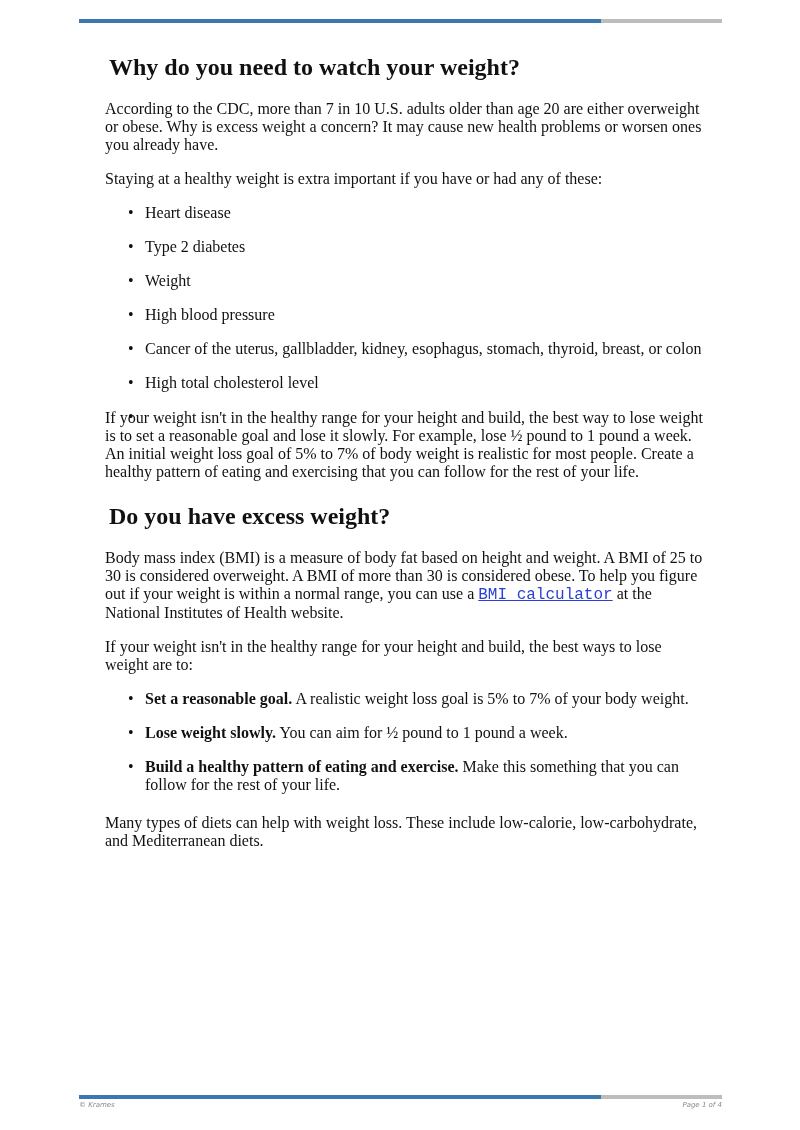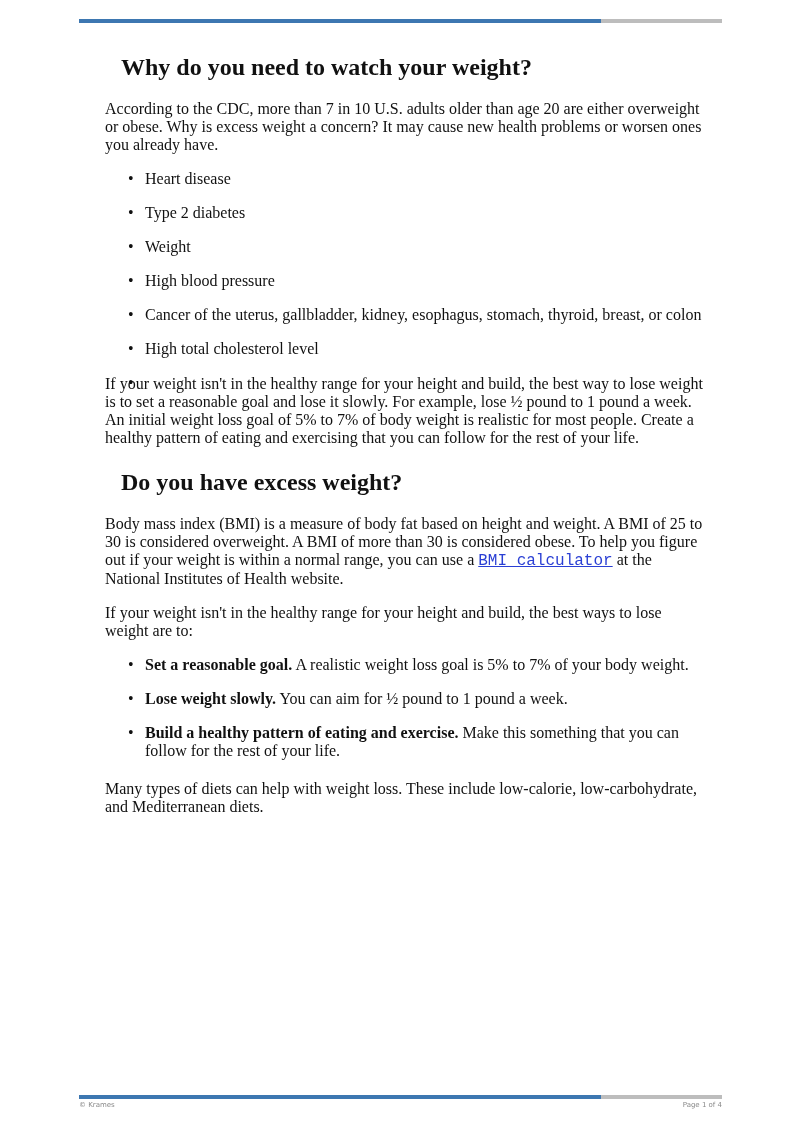--- a/index.html
+++ b/index.html
@@ -35,21 +35,21 @@
     }
     h1 {
       font-size: 32px;
       font-weight: bold;
       margin: 0 0 16px 0;
       line-height: 44px;
     }
     h2 {
       font-size: 24px;
       font-weight: bold;
-      margin: 0 0 18px 16px;
+      margin: 0 0 18px 4px;
       line-height: 30px;
     }
     p {
       font-size: 16px;
       line-height: 18px;
       margin: 0 0 16px 0;
     }
     ul {
       margin: 0;
       padding-left: 40px;
@@ -70,37 +70,39 @@
       color: #1a0dab;
       color: #2a3fd4;
       text-decoration: underline;
       font-family: Liberation Mono, monospace;
     }
     .footer-left, .footer-right {
       position: absolute;
       top: 1101px;
       font-family: "DejaVu Sans", sans-serif;
       font-size: 7px;
+      font-style: italic;
       color: #8a8a8a;
     }
     .footer-left { left: 79px; }
     .footer-right { right: 78px; }
   </style>
 </head>
 <body>
 
 <div class="bar top">
   <div class="blue"></div>
   <div class="gray"></div>
 </div>
 
 <div class="content">
 
   <h2>Why do you need to watch your weight?</h2>
   <p>According to the CDC, more than 7 in 10 U.S. adults older than age 20 are either overweight or obese. Why is excess weight a concern? It may cause new health problems or worsen ones you already have.</p>
+  <p>Staying at a healthy weight is extra important if you have or had any of these:</p>
   <ul>
     <li><span class="bullet">•</span><span>Heart disease</span></li>
     <li><span class="bullet">•</span><span>Type 2 diabetes</span></li>
     <li><span class="bullet">•</span><span>Weight</span></li>
     <li><span class="bullet">•</span><span>High blood pressure</span></li>
     <li><span class="bullet">•</span><span>Cancer of the uterus, gallbladder, kidney, esophagus, stomach, thyroid, breast, or colon</span></li>
     <li><span class="bullet">•</span><span>High total cholesterol level</span></li>
     <li style="margin-bottom:0"><span class="bullet">•</span></li>
   </ul>
   <p style="margin-top:17px; margin-bottom:20px;">If your weight isn't in the healthy range for your height and build, the best way to lose weight is to set a reasonable goal and lose it slowly. For example, lose ½ pound to 1 pound a week. An initial weight loss goal of 5% to 7% of body weight is realistic for most people. Create a healthy pattern of eating and exercising that you can follow for the rest of your life.</p>

